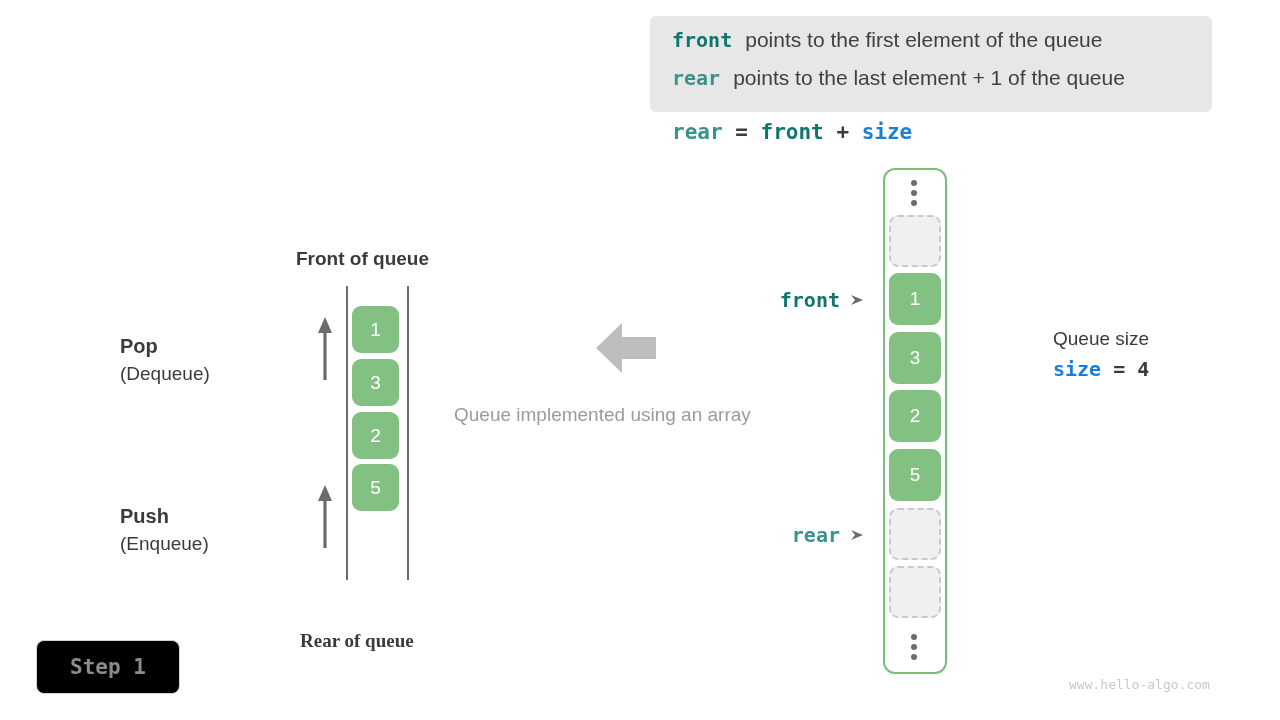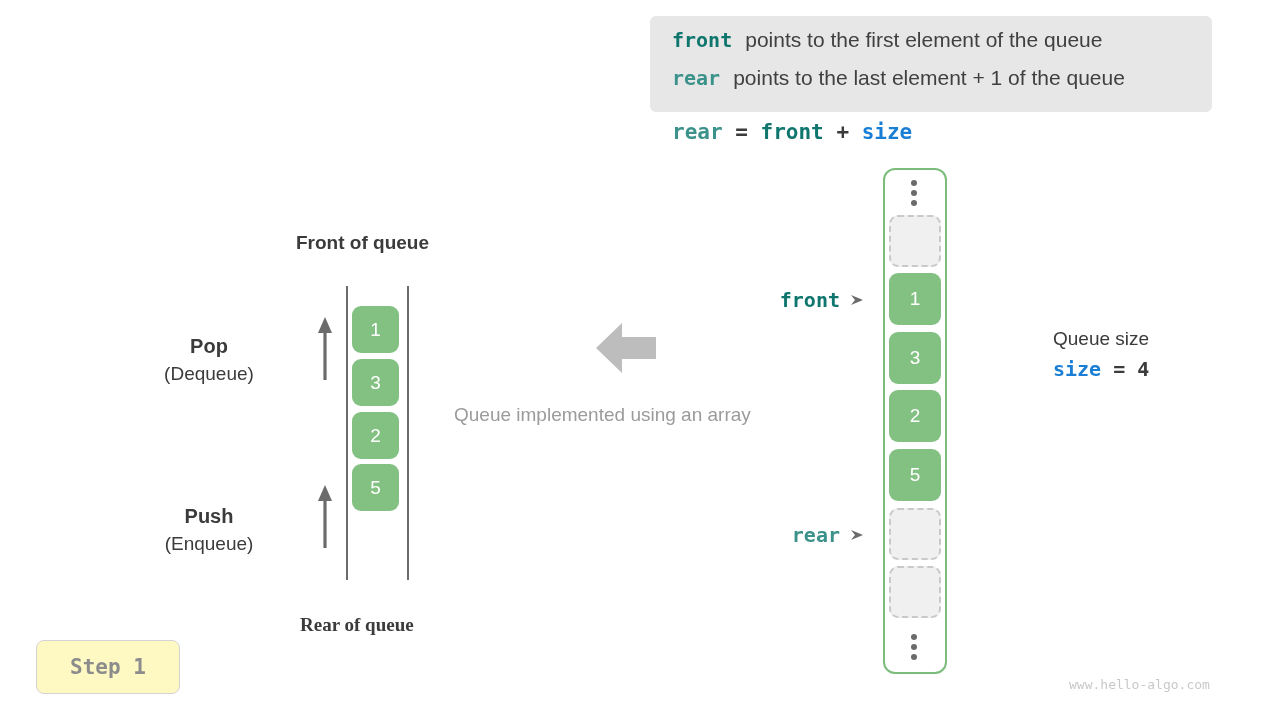--- a/index.html
+++ b/index.html
@@ -56,20 +56,21 @@
     white-space: pre;
     color: #3b3b3b;
   }
 
   
   .hd-bold {
     font-size: 19px;
     font-weight: bold;
     color: #3b3b3b;
     white-space: nowrap;
+    margin-top: 16px;
   }
   #front-of-queue { left: 296px; top: 232px; }
   #rear-of-queue  { left: 300px; top: 614px; font-family: Liberation Serif, serif; }
 
   
   .rail {
     width: 2px;
     background: #6b6b6b;
     top: 286px;
     height: 294px;
@@ -89,21 +90,21 @@
     align-items: center;
     justify-content: center;
   }
 
   
   .updown-arrow { width: 18px; height: 66px; }
   #pop-arrow  { left: 316px; top: 314px; }
   #push-arrow { left: 316px; top: 482px; }
 
   .op-label {
-    text-align: center;
+    text-align: left;
     white-space: nowrap;
     color: #3b3b3b;
   }
   .op-main { font-size: 20px; font-weight: bold; line-height: 27px; }
   .op-sub  { font-size: 19px; line-height: 27px; }
   #pop-label  { left: 120px; top: 333px; width: 178px; }
   #push-label { left: 120px; top: 503px; width: 178px; }
 
   
   #center-arrow { left: 596px; top: 322px; width: 60px; height: 52px; }
@@ -192,21 +193,21 @@
     white-space: pre;
     color: #3b3b3b;
   }
 
   
   #step-badge {
     left: 36px; top: 640px;
     width: 144px; height: 54px;
     border: 1px solid #d4d4d4;
     border-radius: 8px;
-    background: #fef9c3;
+    background: #000000;
     box-sizing: border-box;
     display: flex;
     align-items: center;
     justify-content: center;
     font-family: "DejaVu Sans Mono", "Liberation Mono", monospace;
     font-size: 21px;
     font-weight: bold;
     color: #8c8c8c;
     white-space: pre;
   }

